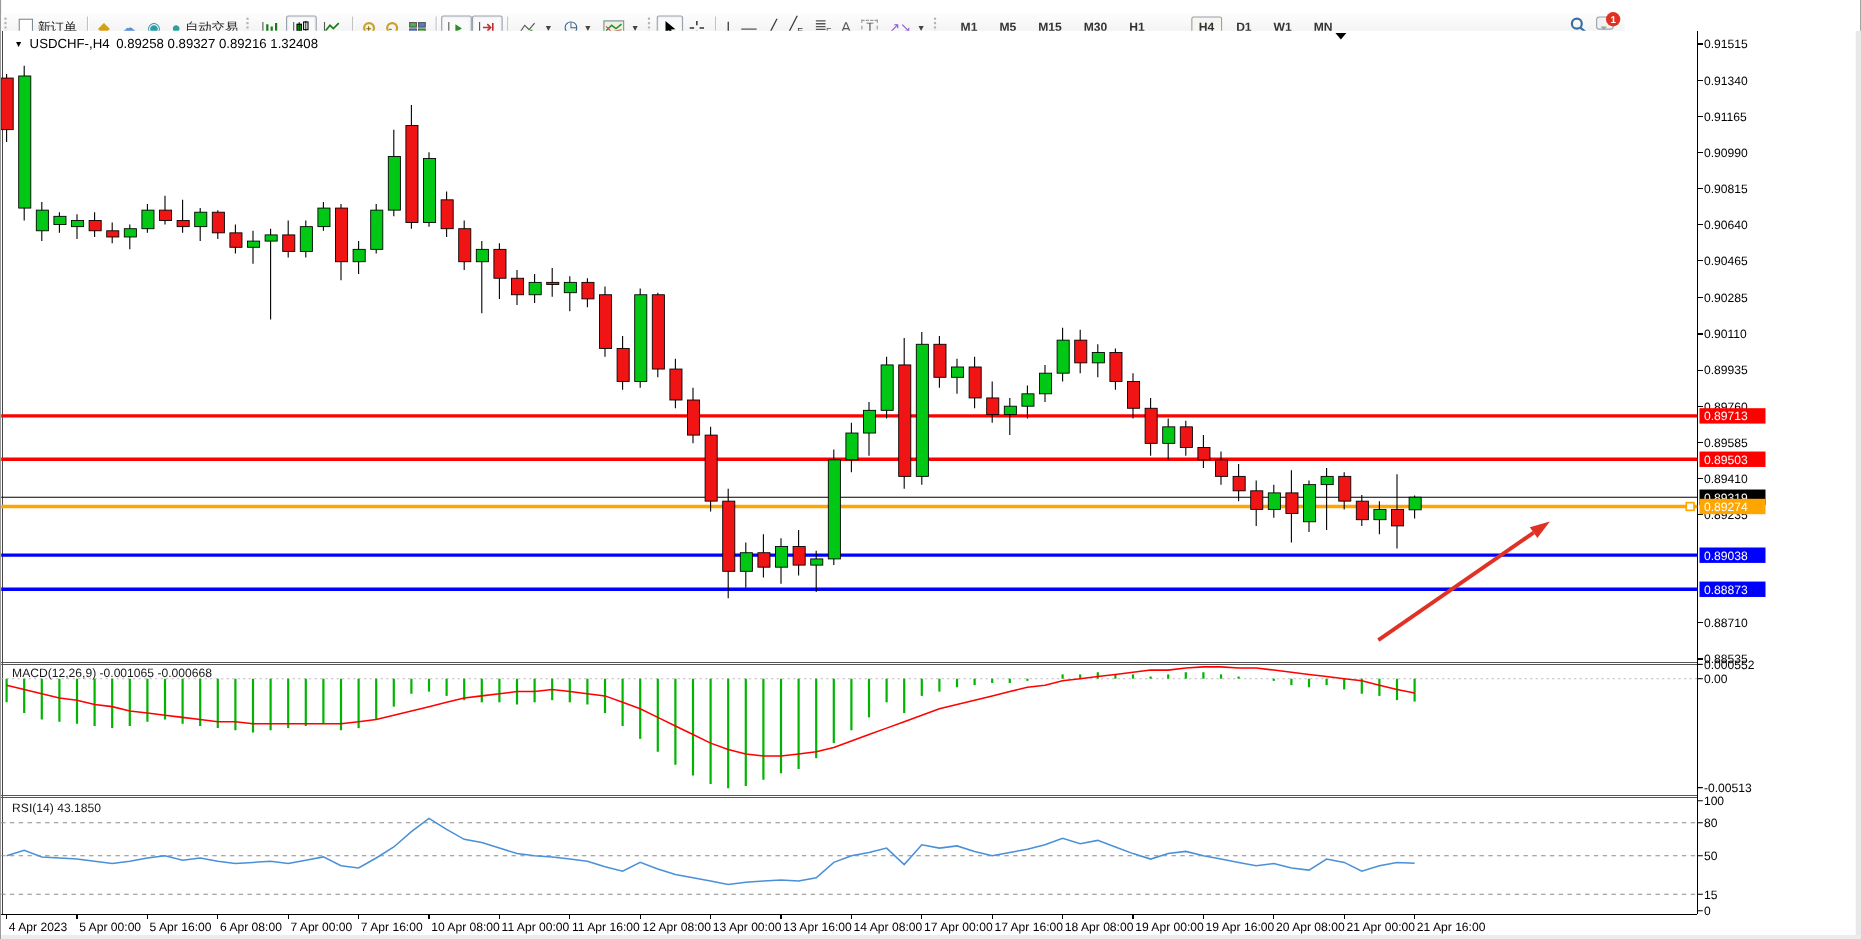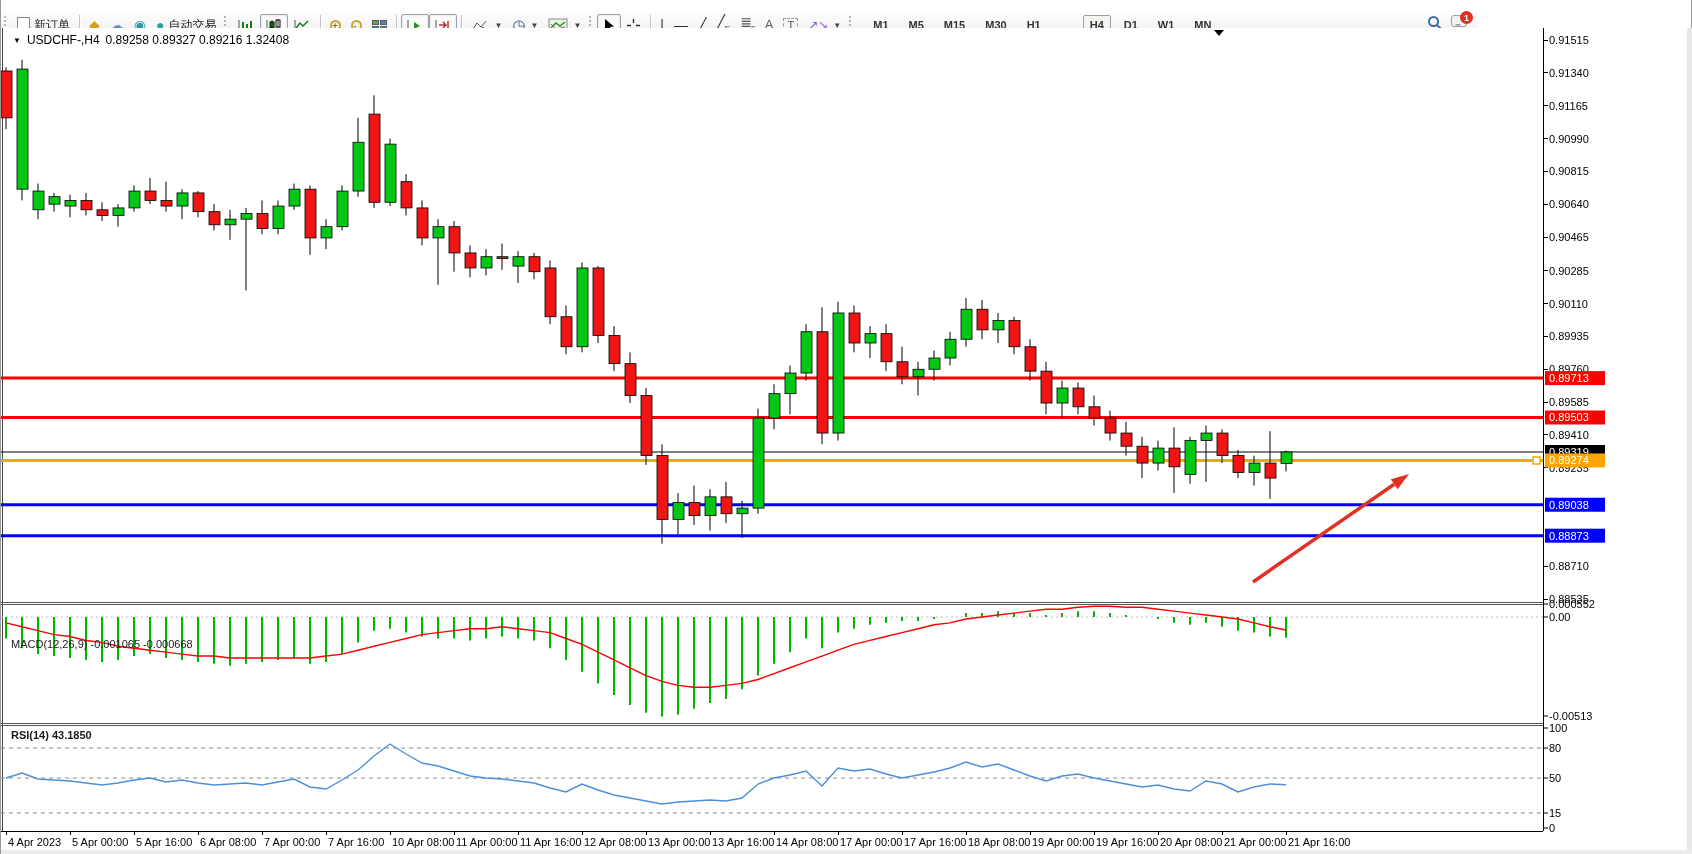--- a/index.html
+++ b/index.html
@@ -36,22 +36,22 @@
   .badge { position:absolute; right:-7px; top:-5px; min-width:13px; height:13px; border-radius:7px;
      background:#e03020; color:#fff; font-size:9px; font-weight:bold; display:flex; align-items:center;
      justify-content:center; padding:0 2px; }
   .clock-ic { font-size:15px; color:#355f8a; line-height:14px; }
   svg.mini { display:block; }
 
   
   #chartwrap { position:absolute; left:0; top:28px; width:1692px; height:826px; background:#fff; }
   #chart-title { position:absolute; left:12px; top:5px; font-size:12px; color:#000; display:flex; gap:6px; align-items:center; }
   #chart-title .tri { font-size:8px; }
-  #macd-label { position:absolute; left:10px; top:610px; font-size:11px; color:#1a1a1a; }
-  #rsi-label  { position:absolute; left:10px; top:701px; font-size:11px; color:#1a1a1a;font-weight:bold; }
+  #macd-label { position:absolute; left:10px; top:578px; font-size:11px; color:#1a1a1a; }
+  #rsi-label  { position:absolute; left:10px; top:701px; font-size:11px; color:#1a1a1a; }
   text { font-family:"Liberation Sans", sans-serif; }
 </style>
 </head>
 <body>
 
 <div id="app">
 
   <div id="toolbar">
     <span class="tb-grip"></span>
     <div class="tb-btn">

